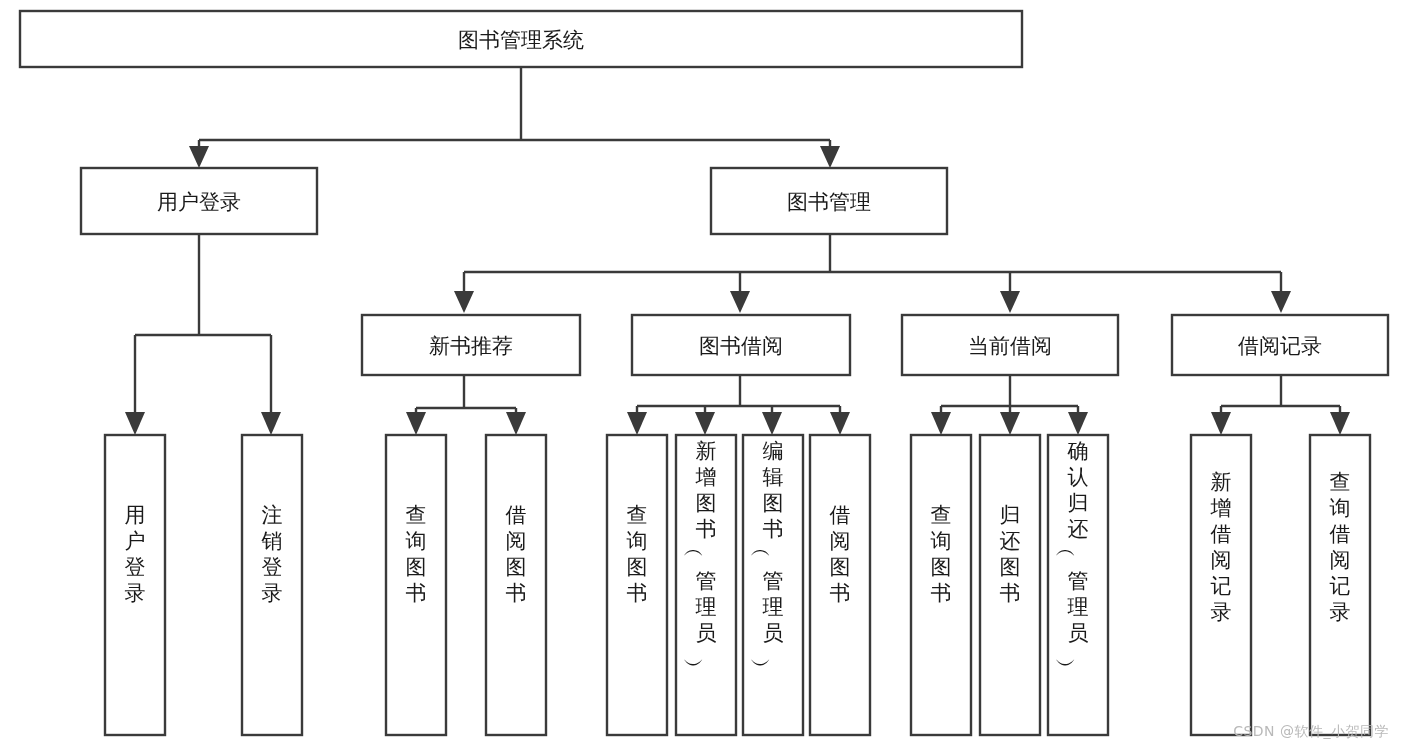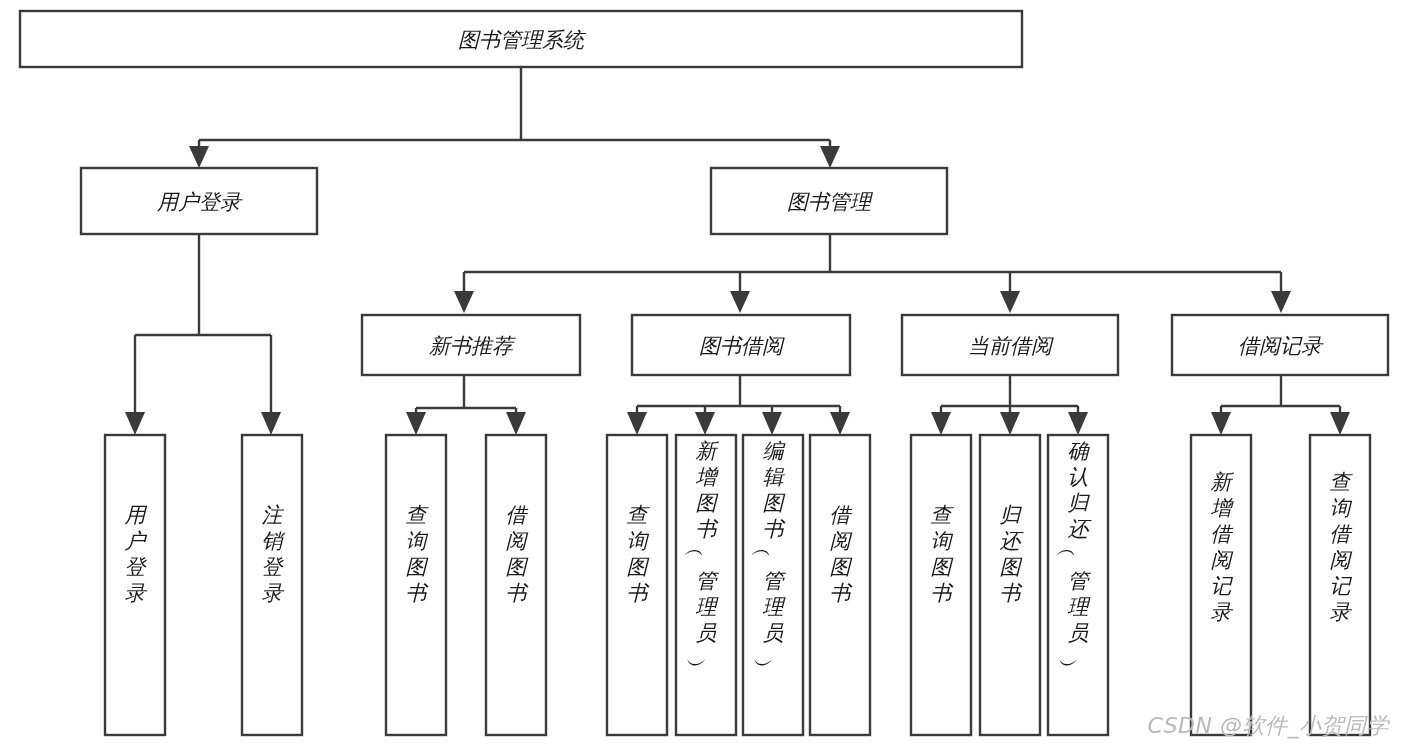--- a/index.html
+++ b/index.html
@@ -11,21 +11,20 @@
     width: 1405px;
     height: 747px;
     font-family: "DejaVu Sans", "Liberation Sans", sans-serif;
     overflow: hidden;
   }
   #diagram-root {
     position: relative;
     width: 1405px;
     height: 747px;
     background: #ffffff;
-    font-style: italic;
   }
   svg.diagram-canvas {
     position: absolute;
     left: 0;
     top: 0;
     width: 1405px;
     height: 747px;
     display: block;
   }
   .node-box {
@@ -54,21 +53,21 @@
     font-family: "DejaVu Sans", "Liberation Sans", sans-serif;
     fill: #1a1a1a;
     font-size: 21px;
     text-anchor: middle;
   }
   .watermark-text {
     position: absolute;
     right: 16px;
     bottom: 6px;
     font-family: "DejaVu Sans", "Liberation Sans", sans-serif;
-    font-size: 22px;
+    font-size: 14px;
     color: #b9b9b9;
     letter-spacing: 0.5px;
     white-space: nowrap;
     user-select: none;
   }
 </style>
 </head>
 <body>
 
 <div id="diagram-root">

